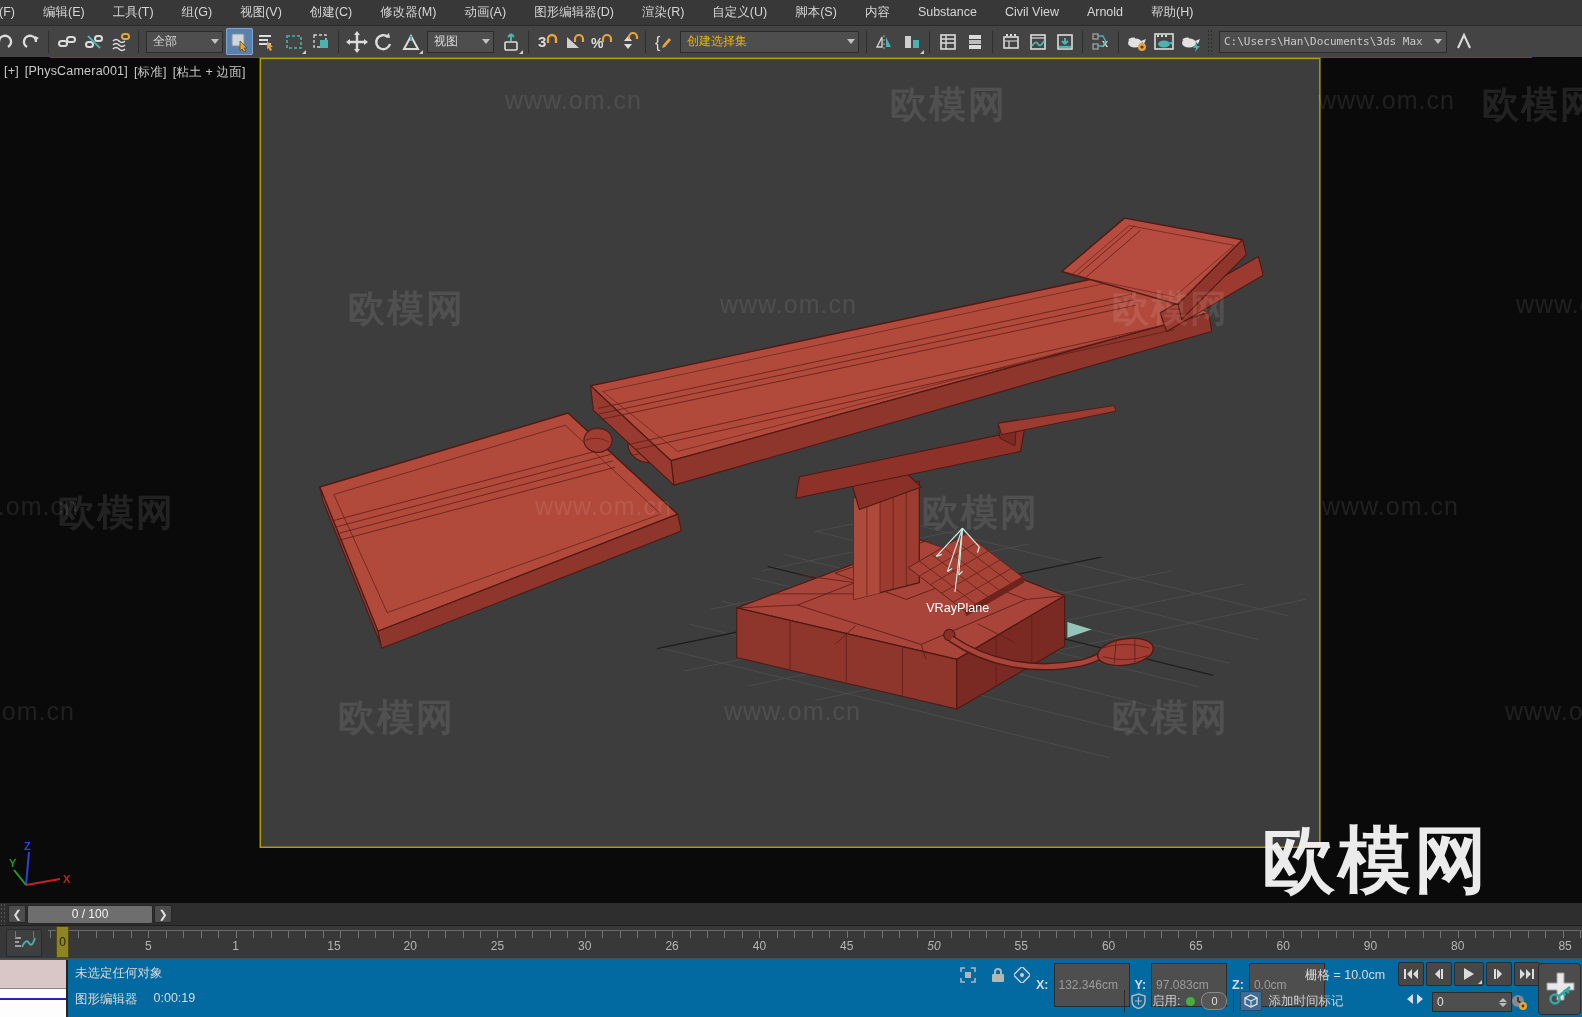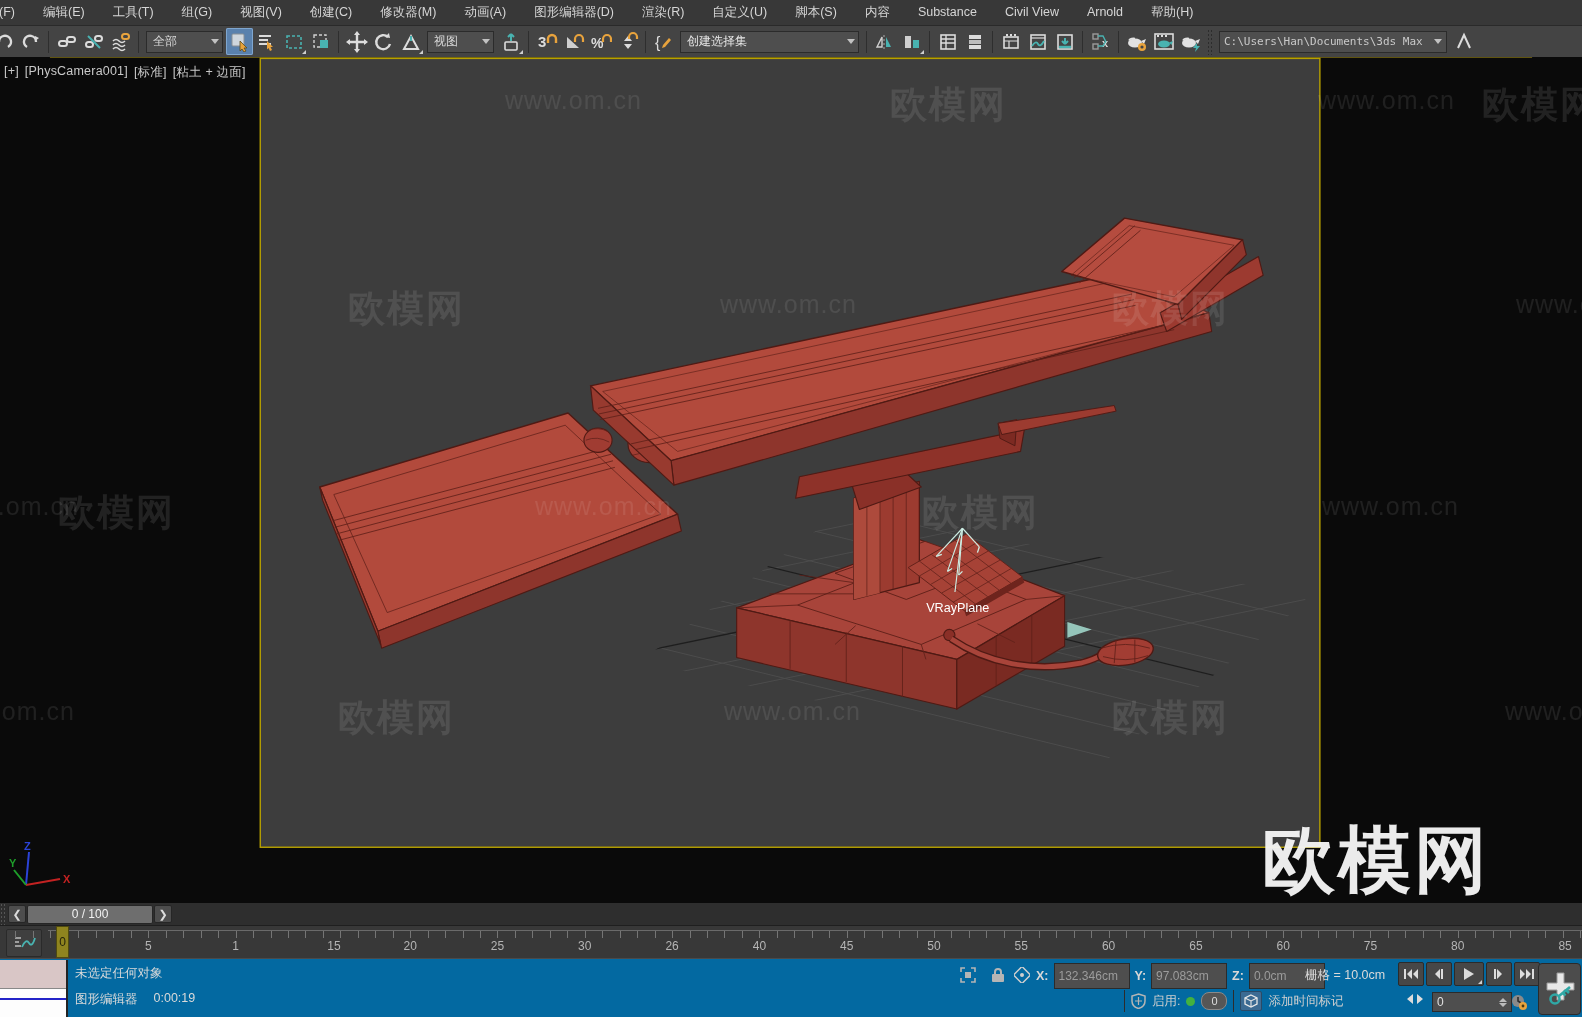--- a/index.html
+++ b/index.html
@@ -19,21 +19,21 @@
   .tbi.active{background:#5a81ad;box-shadow:inset 0 0 0 1px #7fa6cf;}
   .tbi svg{display:block;}
   .tbsep{width:1px;height:22px;background:#2e2e2e;margin:0 4px;flex:0 0 auto;}
   .tbsep2{width:6px;height:26px;margin:0 3px;flex:0 0 auto;
     background-image:radial-gradient(#2c2c2c 1px,transparent 1px);background-size:3px 4px;}
   .tbcombo{height:20px;background:#4e4e4e;border:1px solid #2b2b2b;display:flex;align-items:center;
     color:#d8d8d8;font-size:12px;padding:0 3px 0 6px;margin:16px 3px;flex:0 0 auto;}
   .tbcombo .caret{margin-left:6px;width:0;height:0;border-left:4px solid transparent;border-right:4px solid transparent;border-top:5px solid #c2c2c2;}
   .combo-filter{width:66px;justify-content:space-between;}
   .combo-coord{width:56px;justify-content:space-between;}
-  .combo-selset{width:168px;justify-content:space-between;color:#e5e5e5;}
+  .combo-selset{width:168px;justify-content:space-between;color:#eab308;}
   .pathfield{width:218px;height:20px;background:#4e4e4e;border:1px solid #2b2b2b;display:flex;align-items:center;
     color:#c9c9c9;font-family:"DejaVu Sans Mono","Liberation Mono",monospace;font-size:11px;padding:0 4px;margin:0 3px;flex:0 0 auto;white-space:nowrap;overflow:hidden;}
   .pathfield .caret{margin-left:4px;width:0;height:0;border-left:4px solid transparent;border-right:4px solid transparent;border-top:5px solid #c2c2c2;flex:0 0 auto;}
   .flyout{position:absolute;right:1px;bottom:1px;width:0;height:0;border-left:4px solid transparent;border-bottom:4px solid #cfcfcf;}
 
   
   .viewport{position:absolute;top:57px;left:0;width:1582px;height:846px;background:#0a0a0a;}
   .scene{position:absolute;top:0;left:0;}
   .vp-label{position:absolute;top:7px;left:4px;font-size:12.5px;color:#c9c9c9;letter-spacing:.2px;display:flex;gap:6px;white-space:nowrap;}
   .vp-label span{cursor:default;}
@@ -70,21 +70,21 @@
   .listener{position:absolute;left:0;top:1px;width:66px;height:57px;border-right:2px solid #232323;}
   .listener .pink{height:28px;background:#d9c6c6;border-bottom:1px solid #888;}
   .listener .white{height:28px;background:#fdfdfd;position:relative;}
   .listener .white .blue{position:absolute;left:0;right:0;top:9px;height:2px;background:#2323c8;}
   .prompt1{position:absolute;left:75px;top:6px;font-size:12.5px;color:#dadada;}
   .prompt2{position:absolute;left:75px;top:32px;font-size:12.5px;color:#dadada;display:flex;gap:16px;}
   .sb-ico{position:absolute;width:20px;height:20px;display:flex;align-items:center;justify-content:center;}
   .coord-group{position:absolute;left:1036px;top:4px;display:flex;align-items:center;gap:5px;}
   .coord-label{color:#d8d8d8;font-size:12.5px;font-weight:bold;}
   .coord-field{width:66px;height:18px;background:#4e4e4e;border:1px solid #2b2b2b;color:#9c9c9c;font-size:12px;
-    padding:3px 4px;font-family:"Liberation Sans",sans-serif;}
+    padding:12px 4px;font-family:"Liberation Sans",sans-serif;}
   .gridlabel{position:absolute;left:1305px;top:8px;font-size:12.5px;color:#dadada;}
   .playback{position:absolute;left:1398px;top:3px;display:flex;align-items:center;gap:2px;}
   .pb-btn{width:24px;height:22px;background:#474747;border:1px solid #2b2b2b;border-radius:2px;display:flex;align-items:center;justify-content:center;position:relative;}
   .pb-btn.play{width:28px;}
   .row2-anim{position:absolute;left:1124px;top:31px;display:flex;align-items:center;gap:6px;color:#cfcfcf;font-size:12.5px;}
   .dot-green{width:9px;height:9px;border-radius:50%;background:#43b13f;}
   .pill{min-width:18px;height:16px;border-radius:8px;background:#565656;border:1px solid #8a8a8a;color:#ddd;font-size:11px;
     display:flex;align-items:center;justify-content:center;padding:0 3px;}
   .cubebtn{width:20px;height:18px;background:#3c6b93;border:1px solid #2b4a66;border-radius:2px;display:flex;align-items:center;justify-content:center;}
   .keymode{position:absolute;left:1405px;top:34px;display:flex;gap:2px;align-items:center;}
@@ -588,26 +588,26 @@
         <span class="framelabel" style="left: 61px;">0</span>
         <span class="framelabel" style="left: 148.3px;">5</span>
         <span class="framelabel" style="left: 235.6px;">1</span>
         <span class="framelabel" style="left: 334px;">15</span>
         <span class="framelabel" style="left: 410.2px;">20</span>
         <span class="framelabel" style="left: 497.5px;">25</span>
         <span class="framelabel" style="left: 584.8px;">30</span>
         <span class="framelabel" style="left: 672.1px;">26</span>
         <span class="framelabel" style="left: 759.4px;">40</span>
         <span class="framelabel" style="left: 846.7px;">45</span>
-        <span class="framelabel" style="left: 934px;">50</span>
+        <span class="framelabel" style="left: 934px; font-style: italic;">50</span>
         <span class="framelabel" style="left: 1021.3px;">55</span>
         <span class="framelabel" style="left: 1108.6px;">60</span>
         <span class="framelabel" style="left: 1195.9px;">65</span>
         <span class="framelabel" style="left: 1283.2px;">60</span>
-        <span class="framelabel" style="left: 1370.5px;">75</span>
+        <span class="framelabel" style="left: 1370.5px;">90</span>
         <span class="framelabel" style="left: 1457.8px;">80</span>
         <span class="framelabel" style="left: 1545.1px; margin-left: 20px;">85</span>
       </div>
     <div class="frame-marker">
       <span>0</span>
     </div>
   </div>
 
   <div class="statusbar">
     <div class="listener">

